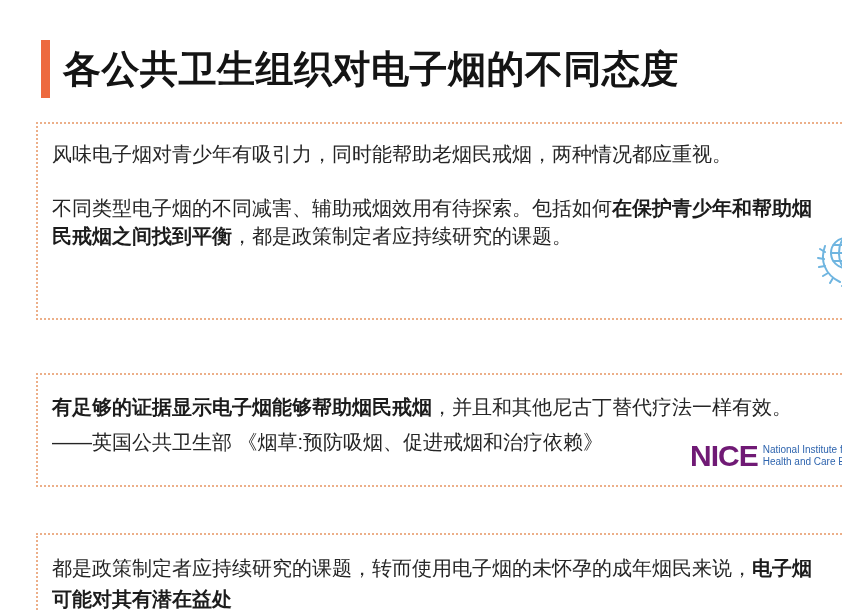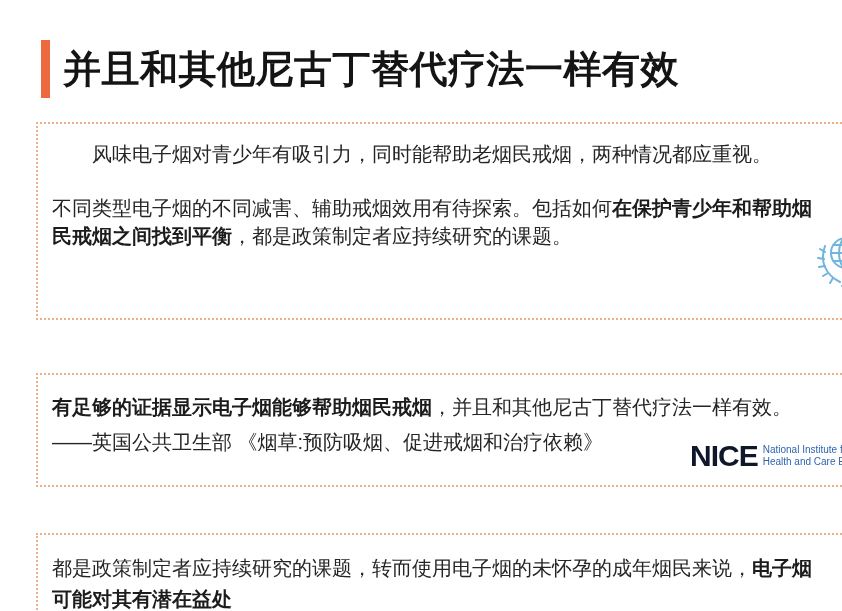--- a/index.html
+++ b/index.html
@@ -46,21 +46,21 @@
   .box-phe  { top: 373px; height: 114px; padding-top: 18px; }
   .box-fda  { top: 533px; height: 100px; padding-top: 18px; }
 
   .quote-box p {
     margin: 0;
     font-size: 20px;
     line-height: 28px;
     color: #252525;
   }
   .para-multiline { line-height: 33px; }
-  .box-who .para-1 { margin-bottom: 26px; margin-left: 40px; }
+  .box-who .para-1 { margin-bottom: 26px; }
   .box-who .para-2 { margin-bottom: 26px; }
   .box-phe .para-1 { margin-bottom: 7px; }
   .box-fda .para-1 { line-height: 31px; }
   .seg-b { font-weight: bold; color: #1c1c1c; }
   .attribution { white-space: nowrap; }
 
   
   .un-emblem {
     position: absolute;
     left: 774px; top: 102px;
@@ -71,36 +71,36 @@
   .nice-logo {
     position: absolute;
     left: 652px; top: 66px;
     display: flex;
     align-items: center;
     white-space: nowrap;
   }
   .nice-wordmark {
     font-size: 30px;
     font-weight: bold;
-    color: #0f172a;
+    color: #701a75;
     letter-spacing: -1px;
     line-height: 30px;
   }
   .nice-tagline {
     margin-left: 5px;
     font-size: 10px;
     line-height: 12px;
     color: #2E64AE;
   }
 </style>
 </head>
 <body>
 
 <div class="accent-bar"></div>
-<h1 class="page-title">并且和其他尼古丁替代疗法一样有效</h1>
+<h1 class="page-title">各公共卫生组织对电子烟的不同态度</h1>
 
 <div class="quote-box box-who">
   <p class="para-1"><span>风味电子烟对青少年有吸引力，同时能帮助老烟民戒烟，两种情况都应重视。</span></p>
 
   <p class="para-2 para-multiline"><span>不同类型电子烟的不同减害、辅助戒烟效用有待探索。包括如何</span><b class="seg-b">在保护青少年和帮助烟民戒烟之间找到平衡</b><span>，都是政策制定者应持续研究的课题。</span></p>
 
 
   <svg class="un-emblem" viewBox="0 0 68 68" fill="none" stroke="#6FB5E0" stroke-width="2" stroke-linecap="round">
 
     <circle cx="34" cy="27" r="15"></circle>

